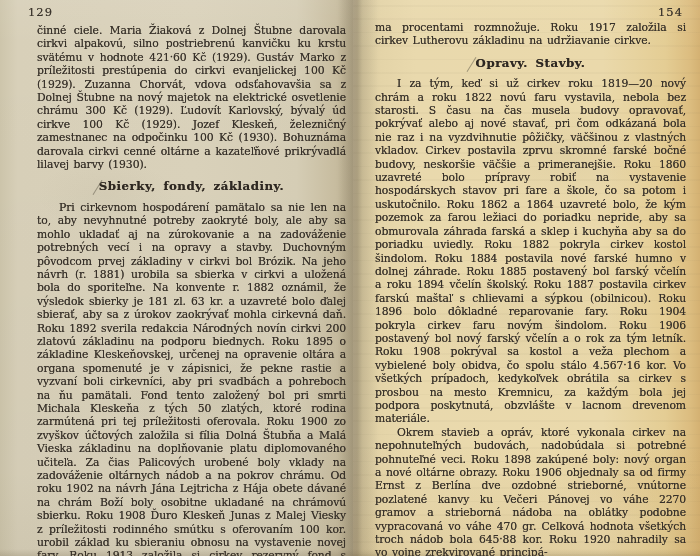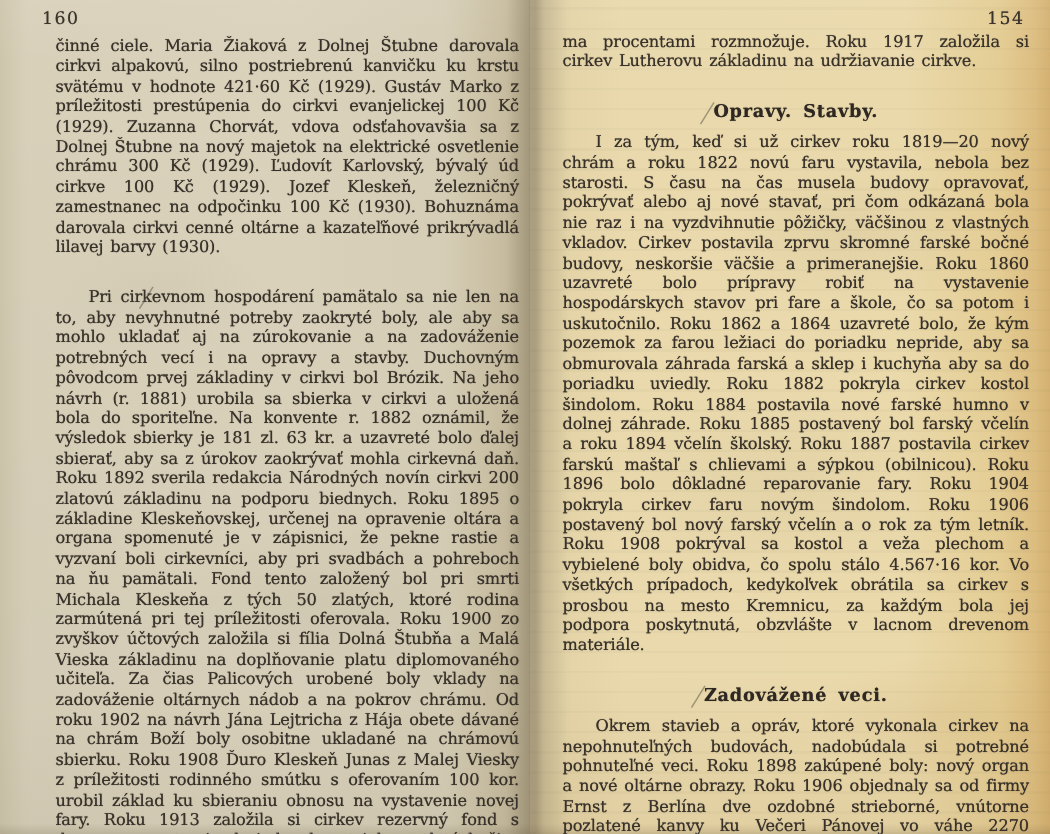--- a/index.html
+++ b/index.html
@@ -55,68 +55,65 @@
     font-size:10.8px;line-height:13.4px;text-align:justify;
     letter-spacing:-0.1px;word-spacing:1.2px;
     text-shadow:0 0 0.55px rgba(55,47,37,0.75);
     hyphens:none;
   }
   .tb-left{left:37px;top:24px;width:309px;}
   .tb-right{left:22px;top:21px;width:311px;}
   .para{margin:0;}
   .para.indented{text-indent:22px;}
   .heading{
-    position:relative;margin:20px 0 7px;text-align:center;
+    position:relative;margin:9px 0 7px;text-align:center;
     font-size:11.8px;font-weight:bold;letter-spacing:0.5px;word-spacing:3px;
     color:#2e2822;text-indent:0;
   }
   .pencil-mark{
     position:absolute;width:17px;height:0;
     border-top:1.3px solid rgba(98,92,76,0.55);
     transform:rotate(-58deg);pointer-events:none;
   }
   .pm-sbierky{left:52px;top:7px;}
   .pm-opravy{left:88px;top:7px;}
   .pm-zadovazene{left:82px;top:7px;}
 </style>
 </head>
 <body>
 
 <div class="spread">
 
   <div class="page page-left">
-    <div class="page-number pn-left">160</div>
+    <div class="page-number pn-left">129</div>
 
     <div class="text-block tb-left">
       <p class="para">činné ciele. Maria Žiaková z Dolnej Štubne darovala cirkvi alpakovú, silno postriebrenú kanvičku ku krstu svätému v hodnote 421·60 Kč (1929). Gustáv Marko z príležitosti prestúpenia do cirkvi evanjelickej 100 Kč (1929). Zuzanna Chorvát, vdova odsťahovavšia sa z Dolnej Štubne na nový majetok na elektrické osvetlenie chrámu 300 Kč (1929). Ľudovít Karlovský, bývalý úd cirkve 100 Kč (1929). Jozef Kleskeň, železničný zamestnanec na odpočinku 100 Kč (1930). Bohuznáma darovala cirkvi cenné oltárne a kazateľňové prikrývadlá lilavej barvy (1930).</p>
 
       <h2 class="heading">
         <span class="pencil-mark pm-sbierky"></span>
+        <span>Sbierky, fondy, základiny.</span>
       </h2>
 
       <p class="para indented">Pri cirkevnom hospodárení pamätalo sa nie len na to, aby nevyhnutné potreby zaokryté boly, ale aby sa mohlo ukladať aj na zúrokovanie a na zadováženie potrebných vecí i na opravy a stavby. Duchovným pôvodcom prvej základiny v cirkvi bol Brózik. Na jeho návrh (r. 1881) urobila sa sbierka v cirkvi a uložená bola do sporiteľne. Na konvente r. 1882 oznámil, že výsledok sbierky je 181 zl. 63 kr. a uzavreté bolo ďalej sbierať, aby sa z úrokov zaokrývať mohla cirkevná daň. Roku 1892 sverila redakcia Národných novín cirkvi 200 zlatovú základinu na podporu biednych. Roku 1895 o základine Kleskeňovskej, určenej na opravenie oltára a organa spomenuté je v zápisnici, že pekne rastie a vyzvaní boli cirkevníci, aby pri svadbách a pohreboch na ňu pamätali. Fond tento založený bol pri smrti Michala Kleskeňa z tých 50 zlatých, ktoré rodina zarmútená pri tej príležitosti oferovala. Roku 1900 zo zvyškov účtových založila si fília Dolná Štubňa a Malá Vieska základinu na doplňovanie platu diplomovaného učiteľa. Za čias Palicových urobené boly vklady na zadováženie oltárnych nádob a na pokrov chrámu. Od roku 1902 na návrh Jána Lejtricha z Hája obete dávané na chrám Boží boly osobitne ukladané na chrámovú sbierku. Roku 1908 Ďuro Kleskeň Junas z Malej Viesky z príležitosti rodinného smútku s oferovaním 100 kor. urobil základ ku sbieraniu obnosu na vystavenie novej fary. Roku 1913 založila si cirkev rezervný fond s dvoma procentami od riadnych potrieb a od tých čias ju ďalšími ročitými dvo-</p>
     </div>
   </div>
 
   <div class="page page-right">
     <div class="page-number pn-right">154</div>
 
     <div class="text-block tb-right">
       <p class="para">ma procentami rozmnožuje. Roku 1917 založila si cirkev Lutherovu základinu na udržiavanie cirkve.</p>
 
       <h2 class="heading">
         <span class="pencil-mark pm-opravy"></span>
         <span>Opravy. Stavby.</span>
       </h2>
 
       <p class="para indented">I za tým, keď si už cirkev roku 1819—20 nový chrám a roku 1822 novú faru vystavila, nebola bez starosti. S času na čas musela budovy opravovať, pokrývať alebo aj nové stavať, pri čom odkázaná bola nie raz i na vyzdvihnutie pôžičky, väčšinou z vlastných vkladov. Cirkev postavila zprvu skromné farské bočné budovy, neskoršie väčšie a primeranejšie. Roku 1860 uzavreté bolo prípravy robiť na vystavenie hospodárskych stavov pri fare a škole, čo sa potom i uskutočnilo. Roku 1862 a 1864 uzavreté bolo, že kým pozemok za farou ležiaci do poriadku nepride, aby sa obmurovala záhrada farská a sklep i kuchyňa aby sa do poriadku uviedly. Roku 1882 pokryla cirkev kostol šindolom. Roku 1884 postavila nové farské humno v dolnej záhrade. Roku 1885 postavený bol farský včelín a roku 1894 včelín školský. Roku 1887 postavila cirkev farskú maštaľ s chlievami a sýpkou (obilnicou). Roku 1896 bolo dôkladné reparovanie fary. Roku 1904 pokryla cirkev faru novým šindolom. Roku 1906 postavený bol nový farský včelín a o rok za tým letník. Roku 1908 pokrýval sa kostol a veža plechom a vybielené boly obidva, čo spolu stálo 4.567·16 kor. Vo všetkých prípadoch, kedykoľvek obrátila sa cirkev s prosbou na mesto Kremnicu, za každým bola jej podpora poskytnutá, obzvlášte v lacnom drevenom materiále.</p>
 
-      <h2 class="heading">
-        <span class="pencil-mark pm-zadovazene"></span>
-        <span>Zadovážené veci.</span>
-      </h2>
 
       <p class="para indented">Okrem stavieb a opráv, ktoré vykonala cirkev na nepohnuteľných budovách, nadobúdala si potrebné pohnuteľné veci. Roku 1898 zakúpené boly: nový organ a nové oltárne obrazy. Roku 1906 objednaly sa od firmy Ernst z Berlína dve ozdobné strieborné, vnútorne pozlatené kanvy ku Večeri Pánovej vo váhe 2270 gramov a strieborná nádoba na oblátky podobne vypracovaná vo váhe 470 gr. Celková hodnota všetkých troch nádob bola 645·88 kor. Roku 1920 nahradily sa vo vojne zrekvirované principá-</p>
     </div>
   </div>
 
   <div class="gutter-shadow"></div>
 </div>
 
 </body></html>

